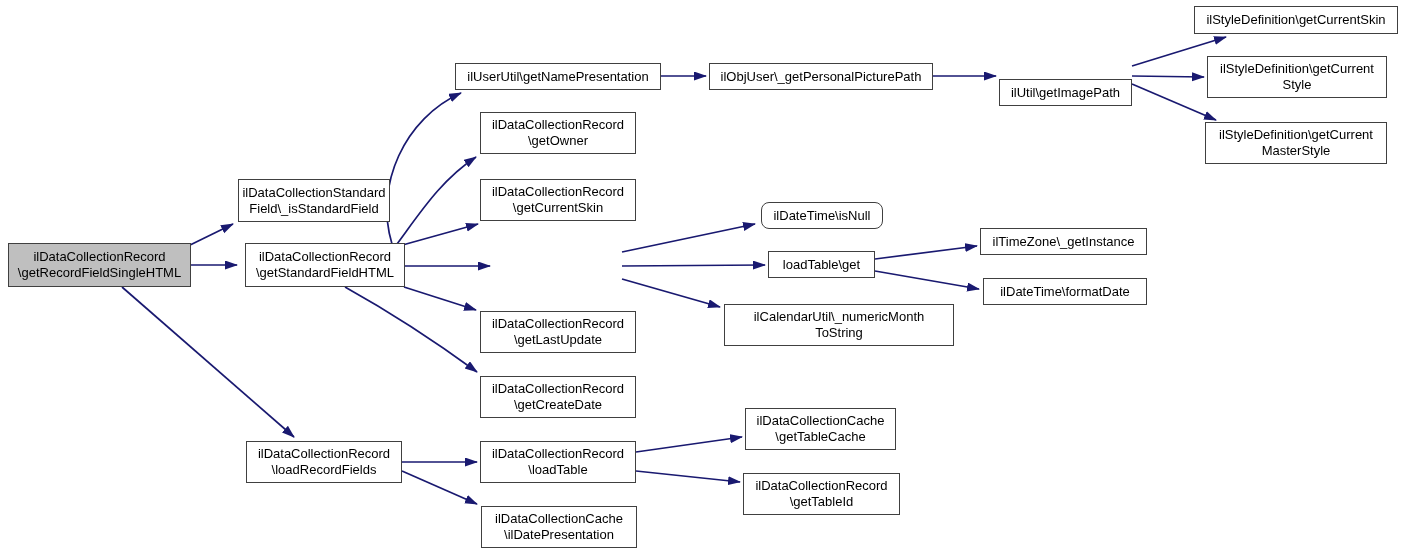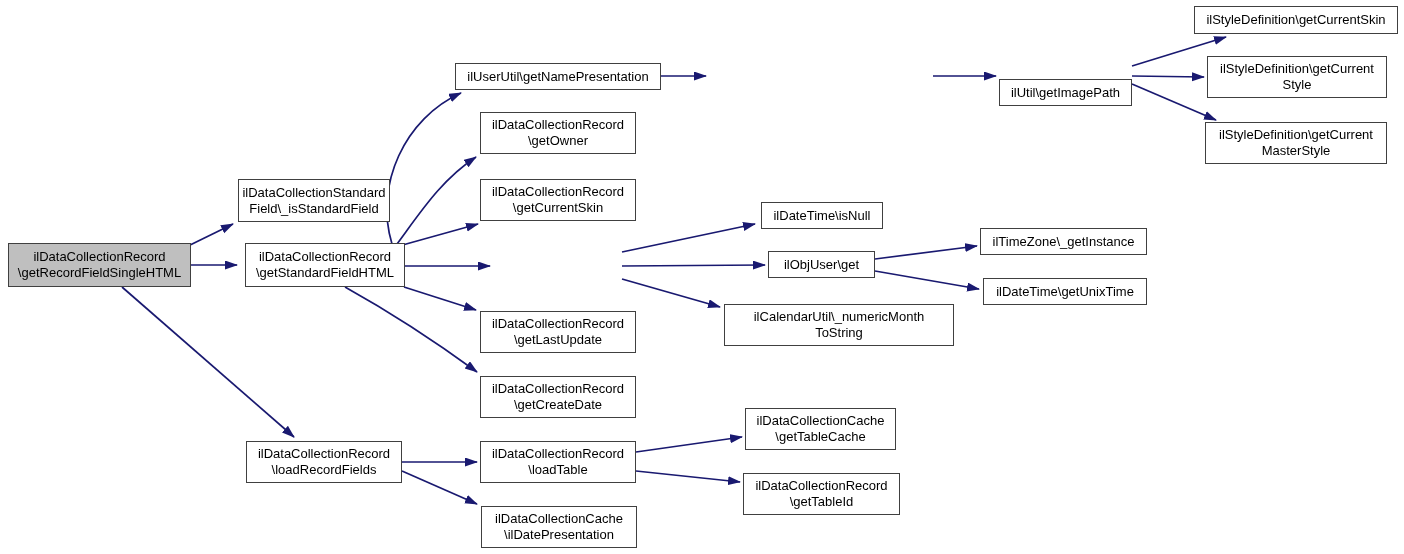--- a/index.html
+++ b/index.html
@@ -111,46 +111,49 @@
       <span class="node-line">\getCreateDate</span>
     </div>
     <div class="node" style="left: 480px; top: 441px; width: 156px; height: 42px; border-color: rgb(64, 64, 64); background: rgb(255, 255, 255); color: rgb(0, 0, 0);">
       <span class="node-line">ilDataCollectionRecord</span>
       <span class="node-line">\loadTable</span>
     </div>
     <div class="node" style="left: 481px; top: 506px; width: 156px; height: 42px; border-color: rgb(64, 64, 64); background: rgb(255, 255, 255); color: rgb(0, 0, 0);">
       <span class="node-line">ilDataCollectionCache</span>
       <span class="node-line">\ilDatePresentation</span>
     </div>
-    <div class="node" style="left: 761px; top: 202px; width: 122px; height: 27px; border-color: rgb(64, 64, 64); background: rgb(255, 255, 255); color: rgb(0, 0, 0);">
+    <div class="node" style="left: 709px; top: 63px; width: 224px; height: 27px; border-color: rgb(64, 64, 64); background: rgb(255, 255, 255); color: rgb(0, 0, 0);">
+      <span class="node-line">ilObjUser\_getPersonalPicturePath</span>
+    </div>
+    <div class="node" style="left: 761px; top: 202px; width: 122px; height: 27px; border-color: rgb(64, 64, 64); background: rgb(255, 255, 255); color: rgb(0, 0, 0); border-radius: 8px;">
       <span class="node-line">ilDateTime\isNull</span>
     </div>
     <div class="node" style="left: 768px; top: 251px; width: 107px; height: 27px; border-color: rgb(64, 64, 64); background: rgb(255, 255, 255); color: rgb(0, 0, 0);">
-      <span class="node-line">ilObjUser\get</span>
+      <span class="node-line">loadTable\get</span>
     </div>
     <div class="node" style="left: 724px; top: 304px; width: 230px; height: 42px; border-color: rgb(64, 64, 64); background: rgb(255, 255, 255); color: rgb(0, 0, 0);">
       <span class="node-line">ilCalendarUtil\_numericMonth</span>
       <span class="node-line">ToString</span>
     </div>
     <div class="node" style="left: 745px; top: 408px; width: 151px; height: 42px; border-color: rgb(64, 64, 64); background: rgb(255, 255, 255); color: rgb(0, 0, 0);">
       <span class="node-line">ilDataCollectionCache</span>
       <span class="node-line">\getTableCache</span>
     </div>
     <div class="node" style="left: 743px; top: 473px; width: 157px; height: 42px; border-color: rgb(64, 64, 64); background: rgb(255, 255, 255); color: rgb(0, 0, 0);">
       <span class="node-line">ilDataCollectionRecord</span>
       <span class="node-line">\getTableId</span>
     </div>
     <div class="node" style="left: 999px; top: 79px; width: 133px; height: 27px; border-color: rgb(64, 64, 64); background: rgb(255, 255, 255); color: rgb(0, 0, 0);">
       <span class="node-line">ilUtil\getImagePath</span>
     </div>
     <div class="node" style="left: 980px; top: 228px; width: 167px; height: 27px; border-color: rgb(64, 64, 64); background: rgb(255, 255, 255); color: rgb(0, 0, 0);">
       <span class="node-line">ilTimeZone\_getInstance</span>
     </div>
     <div class="node" style="left: 983px; top: 278px; width: 164px; height: 27px; border-color: rgb(64, 64, 64); background: rgb(255, 255, 255); color: rgb(0, 0, 0);">
-      <span class="node-line">ilDateTime\getUnixTime</span>
+      <span class="node-line">ilDateTime\formatDate</span>
     </div>
     <div class="node" style="left: 1194px; top: 6px; width: 204px; height: 28px; border-color: rgb(64, 64, 64); background: rgb(255, 255, 255); color: rgb(0, 0, 0);">
       <span class="node-line">ilStyleDefinition\getCurrentSkin</span>
     </div>
     <div class="node" style="left: 1207px; top: 56px; width: 180px; height: 42px; border-color: rgb(64, 64, 64); background: rgb(255, 255, 255); color: rgb(0, 0, 0);">
       <span class="node-line">ilStyleDefinition\getCurrent</span>
       <span class="node-line">Style</span>
     </div>
     <div class="node" style="left: 1205px; top: 122px; width: 182px; height: 42px; border-color: rgb(64, 64, 64); background: rgb(255, 255, 255); color: rgb(0, 0, 0);">
       <span class="node-line">ilStyleDefinition\getCurrent</span>

